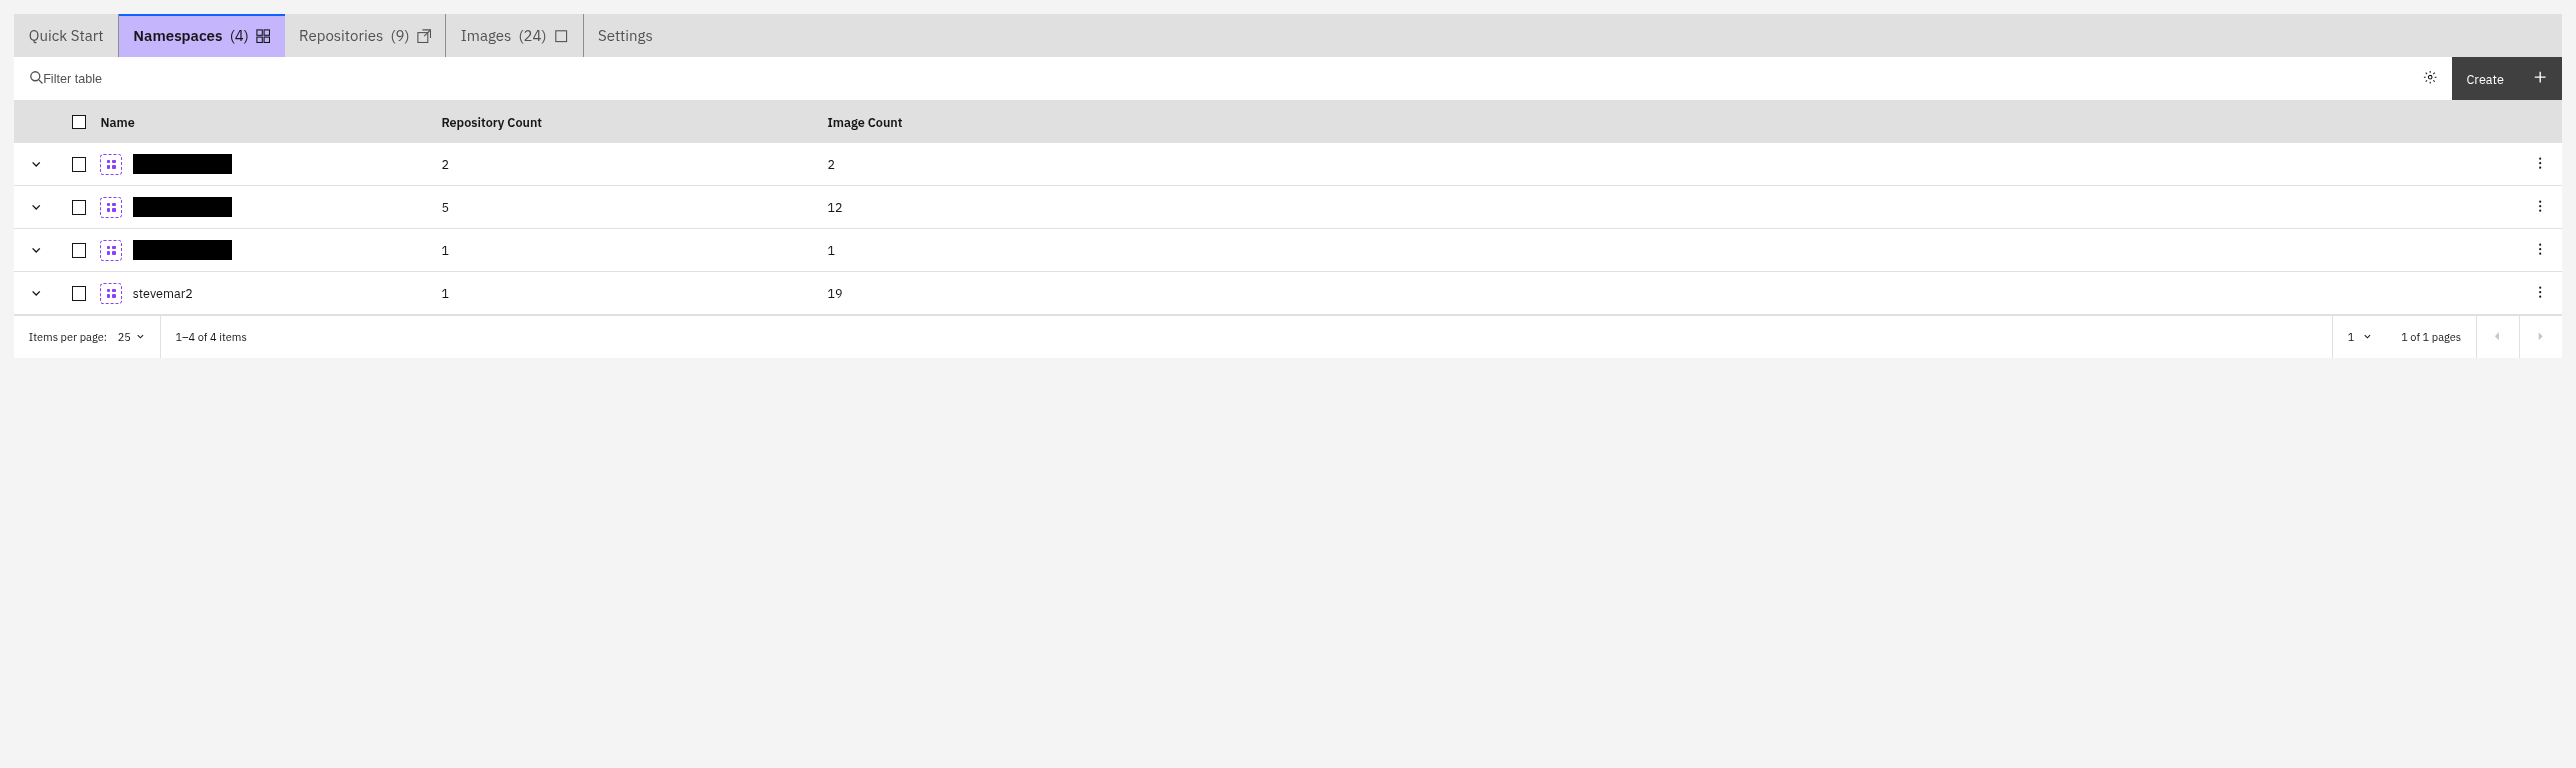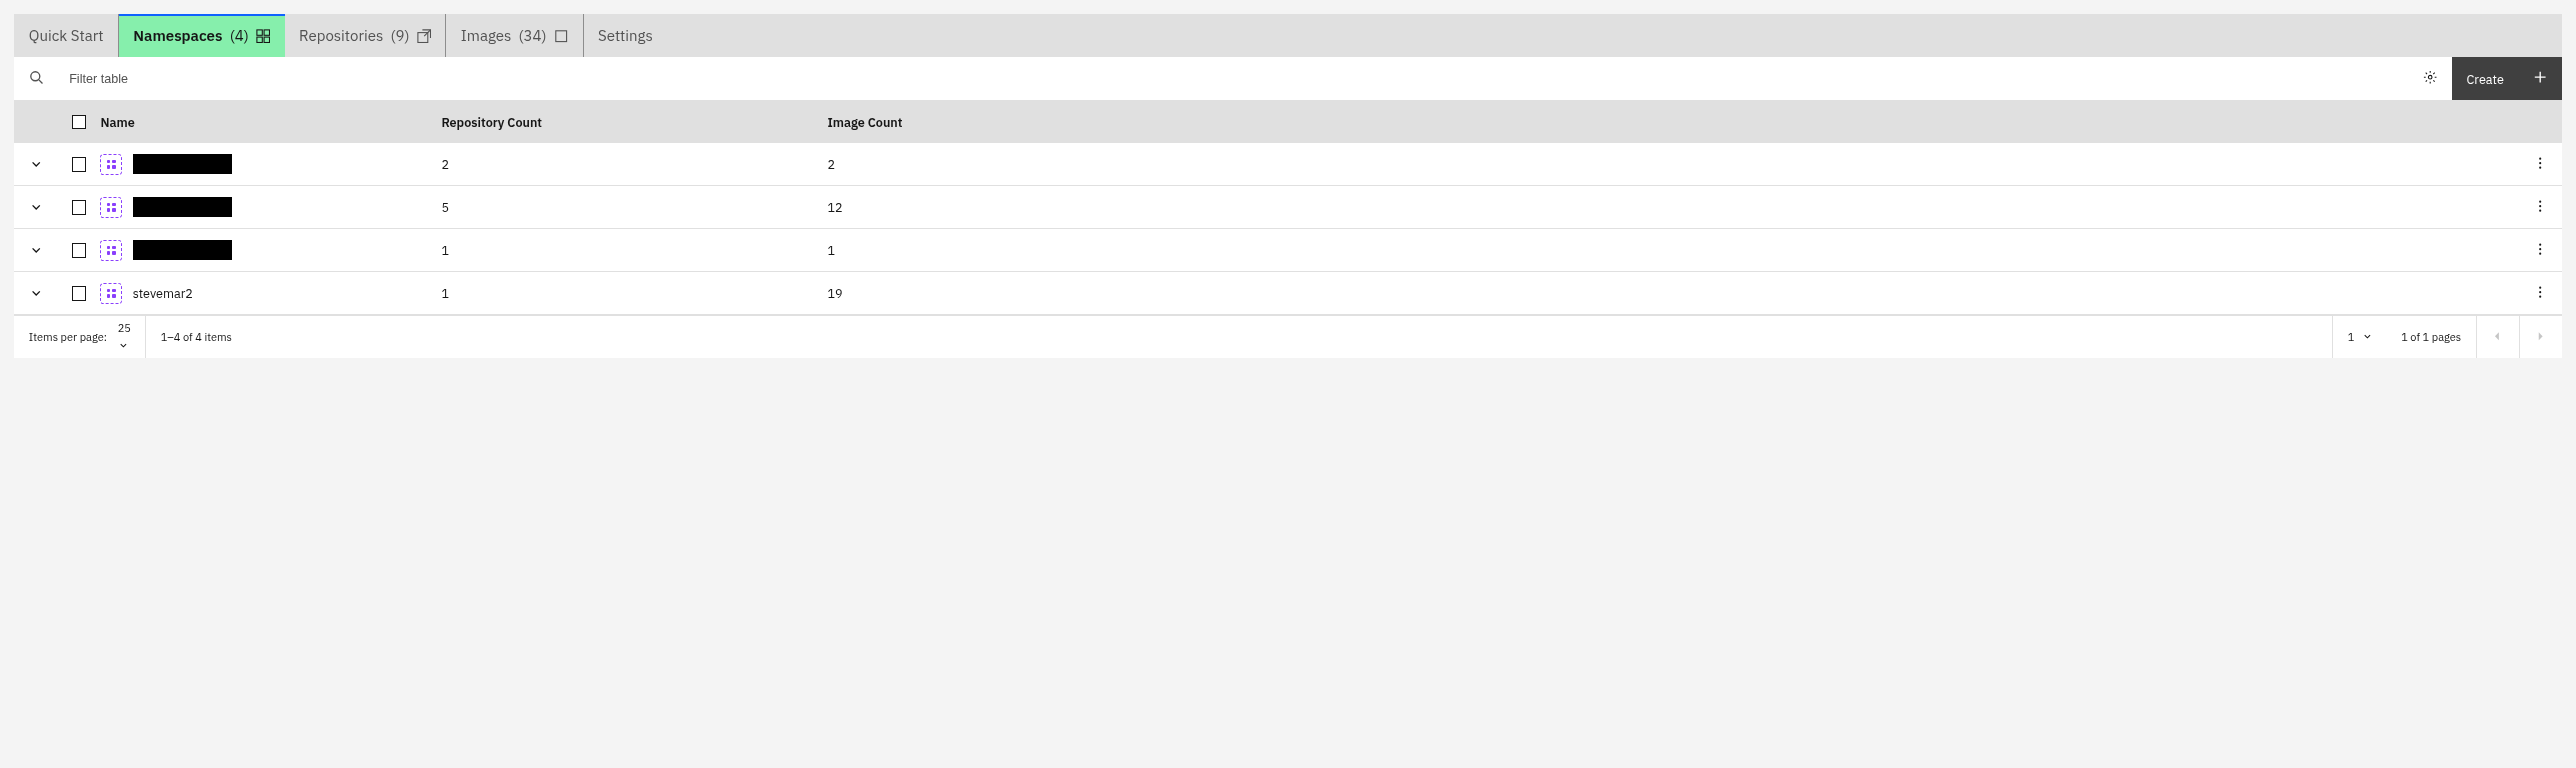--- a/index.html
+++ b/index.html
@@ -22,21 +22,21 @@
     height: 43px;
     background: #e0e0e0;
     border-right: 0.9px solid #8d8d8d;
     cursor: pointer;
     color: #525252;
     font-size: 15px;
     position: relative;
   }
   .tab:last-child { border-right: none; }
   .tab.active {
-    background: #86efac;
+    background: #c4b5fd;
     color: #161616;
     font-weight: 600;
     border-right: none;
   }
   .tab.active::before {
     content: "";
     position: absolute;
     top: 0; left: 0; right: 0;
     height: 1.8px;
     background: #0f62fe;
@@ -50,21 +50,21 @@
     display: flex;
     align-items: stretch;
     background: #ffffff;
     height: 43px;
   }
   .search-area {
     display: flex;
     align-items: center;
     flex: 1;
     padding: 0 14.4px;
-    gap: 26px;
+    gap: 0;
   }
   .search-icon { width: 14.4px; height: 14.4px; color: #525252; }
   .search-input {
     border: none;
     outline: none;
     font-size: 12.6px;
     color: #161616;
     flex: 1;
     background: transparent;
   }
@@ -159,21 +159,20 @@
     padding: 0 14.4px;
     gap: 10.8px;
     border-right: 0.9px solid #e0e0e0;
     height: 100%;
   }
   .pag-select {
     display: flex;
     align-items: flex-start;
     gap: 4px;
     cursor: pointer;
-    flex-direction: column;
   }
   .pag-summary {
     padding: 0 14.4px;
     flex: 1;
     display: flex;
     align-items: center;
     height: 100%;
   }
   .pag-right {
     display: flex;
@@ -235,21 +234,21 @@
       <span class="tab-icon">
         <svg viewBox="0 0 16 16" fill="none" stroke="currentColor" stroke-width="1.2">
             <rect x="1" y="4" width="11" height="11"></rect>
             <path d="M6 1h9v9"></path>
             <path d="M15 1L8 8"></path>
           </svg>
       </span>
     </div>
     <div class="tab">
       <span>Images</span>
-      <span class="tab-count">(34)</span>
+      <span class="tab-count">(24)</span>
       <span class="tab-icon">
         <svg viewBox="0 0 16 16" fill="none" stroke="currentColor" stroke-width="1.2">
             <rect x="2" y="2" width="12" height="12"></rect>
           </svg>
       </span>
     </div>
     <div class="tab">
       <span>Settings</span>
     </div>
   </div>

